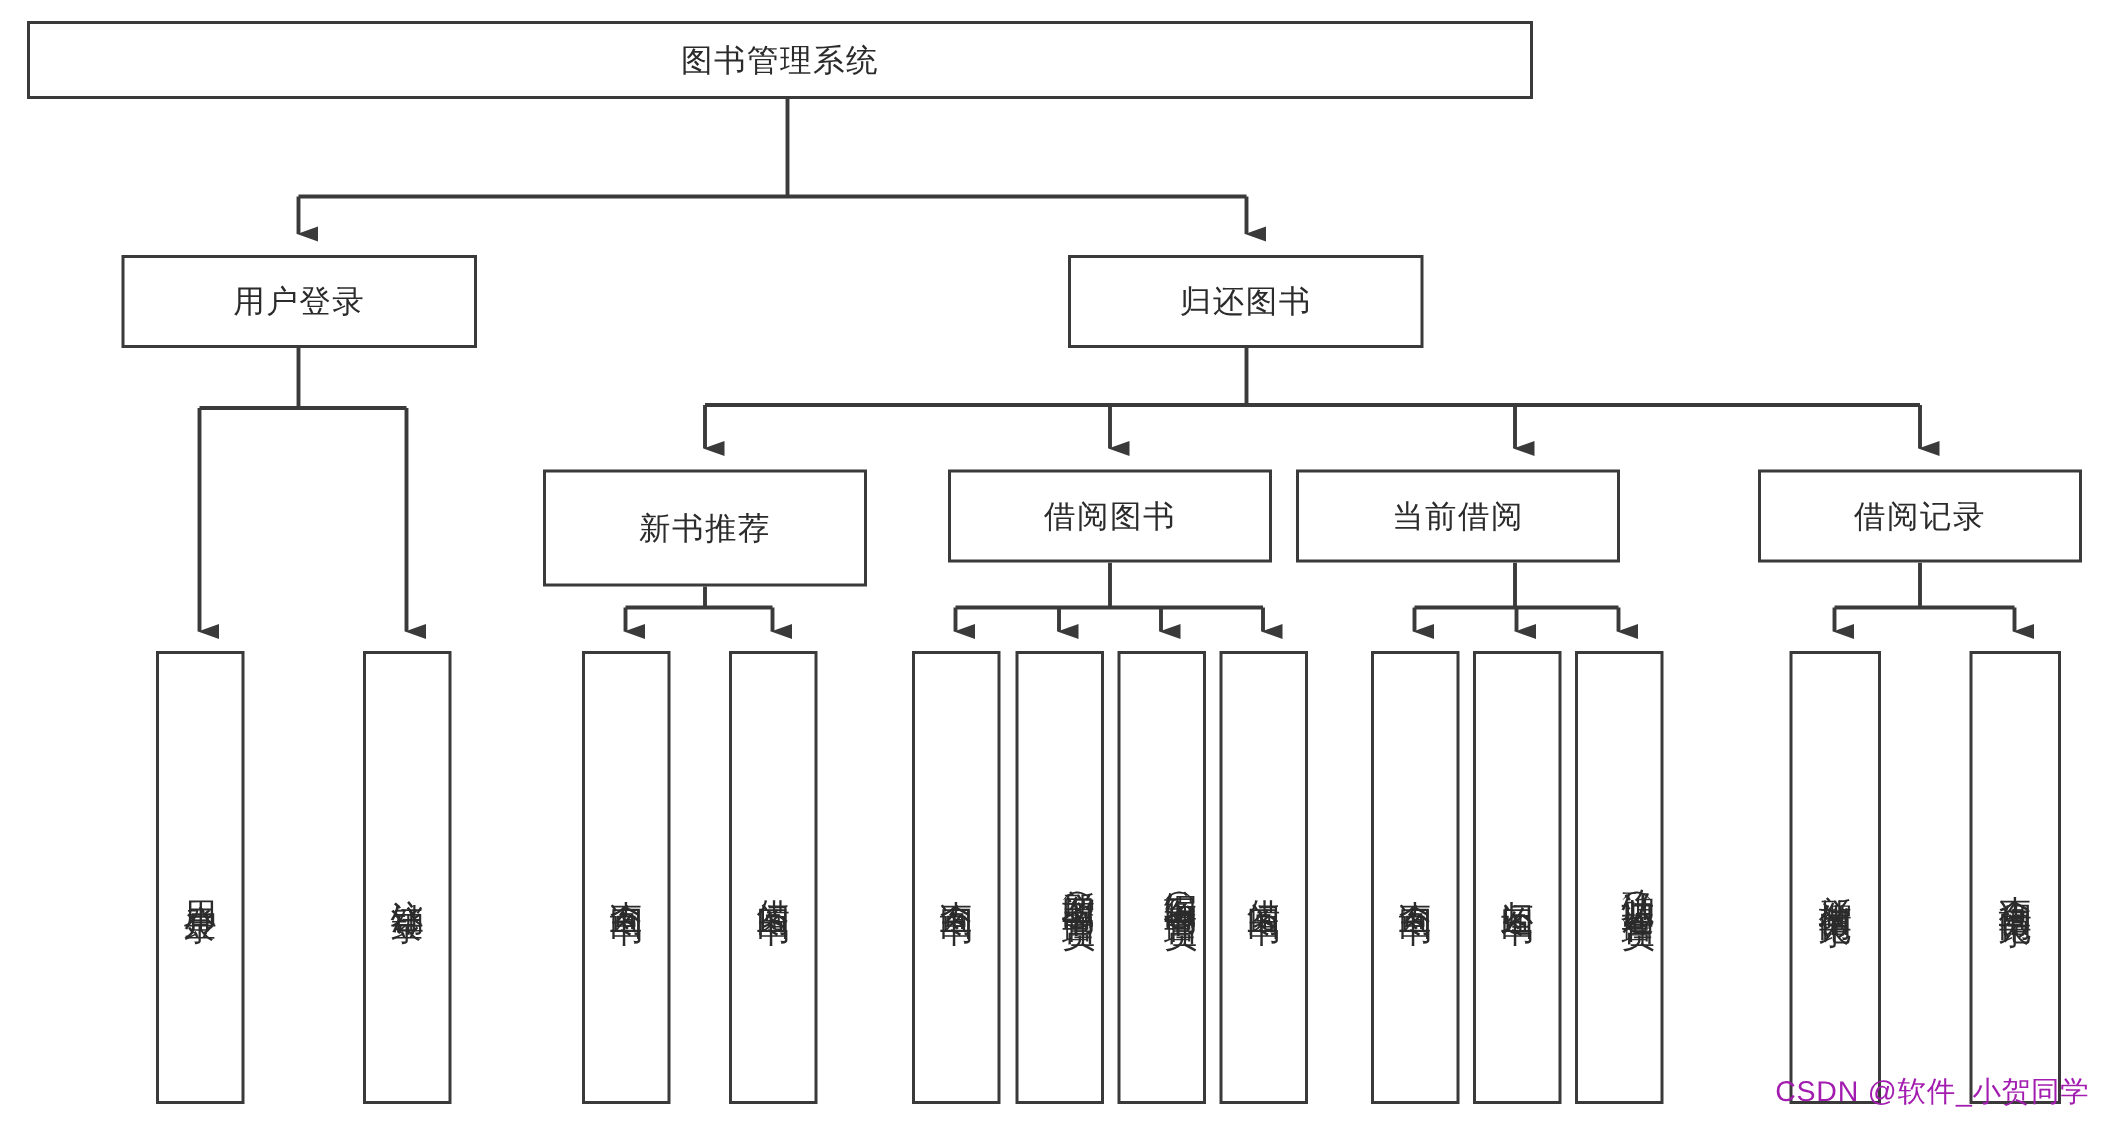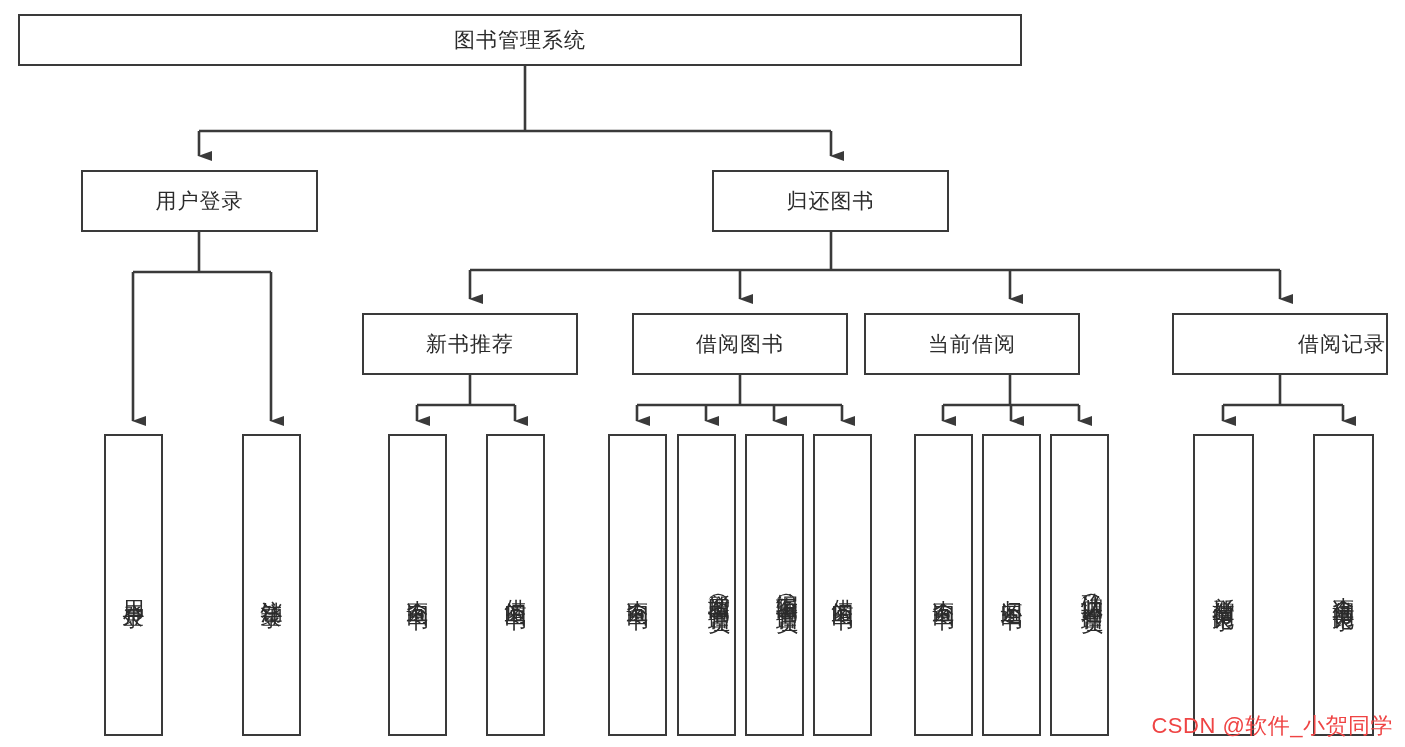--- a/index.html
+++ b/index.html
@@ -28,22 +28,22 @@
     padding-top:6px;
     justify-content:center;
     align-items:flex-start;
   }
   .node.v.topalign{align-items:flex-start;}
   .node.v.centered{align-items:center;}
   .node .lbl{display:block;white-space:nowrap;}
   #watermark{
     position:absolute;
     right:12px;bottom:6px;
-    font-size:22px;
-    color:#ef4444;
+    font-size:19px;
+    color:#a21caf;
     letter-spacing:0.5px;
     white-space:nowrap;
     pointer-events:none;
   }
 </style>
 </head>
 <body>
 
 <div id="stage">
 
@@ -101,30 +101,30 @@
     <span class="lbl">图书管理系统</span>
   </div>
 
   <div class="node h" style="left:81px;top:170px;width:237px;height:62px;">
     <span class="lbl">用户登录</span>
   </div>
   <div class="node h" style="left:712px;top:170px;width:237px;height:62px;">
     <span class="lbl">归还图书</span>
   </div>
 
-  <div class="node h" style="left:362px;top:313px;width:216px;height:62px;">
+  <div class="node h" style="left:362px;top:313px;width:216px;height:78px;">
     <span class="lbl">新书推荐</span>
   </div>
   <div class="node h" style="left:632px;top:313px;width:216px;height:62px;">
     <span class="lbl">借阅图书</span>
   </div>
   <div class="node h" style="left:864px;top:313px;width:216px;height:62px;">
     <span class="lbl">当前借阅</span>
   </div>
-  <div class="node h" style="left:1172px;top:313px;width:216px;height:62px;justify-content:flex-end;">
+  <div class="node h" style="left:1172px;top:313px;width:216px;height:62px;">
     <span class="lbl">借阅记录</span>
   </div>
 
   <div class="node v centered" style="left:104px;top:434px;width:59px;height:302px;">
     <span class="lbl">用户登录</span>
   </div>
   <div class="node v centered" style="left:242px;top:434px;width:59px;height:302px;">
     <span class="lbl">注销登录</span>
   </div>
 

